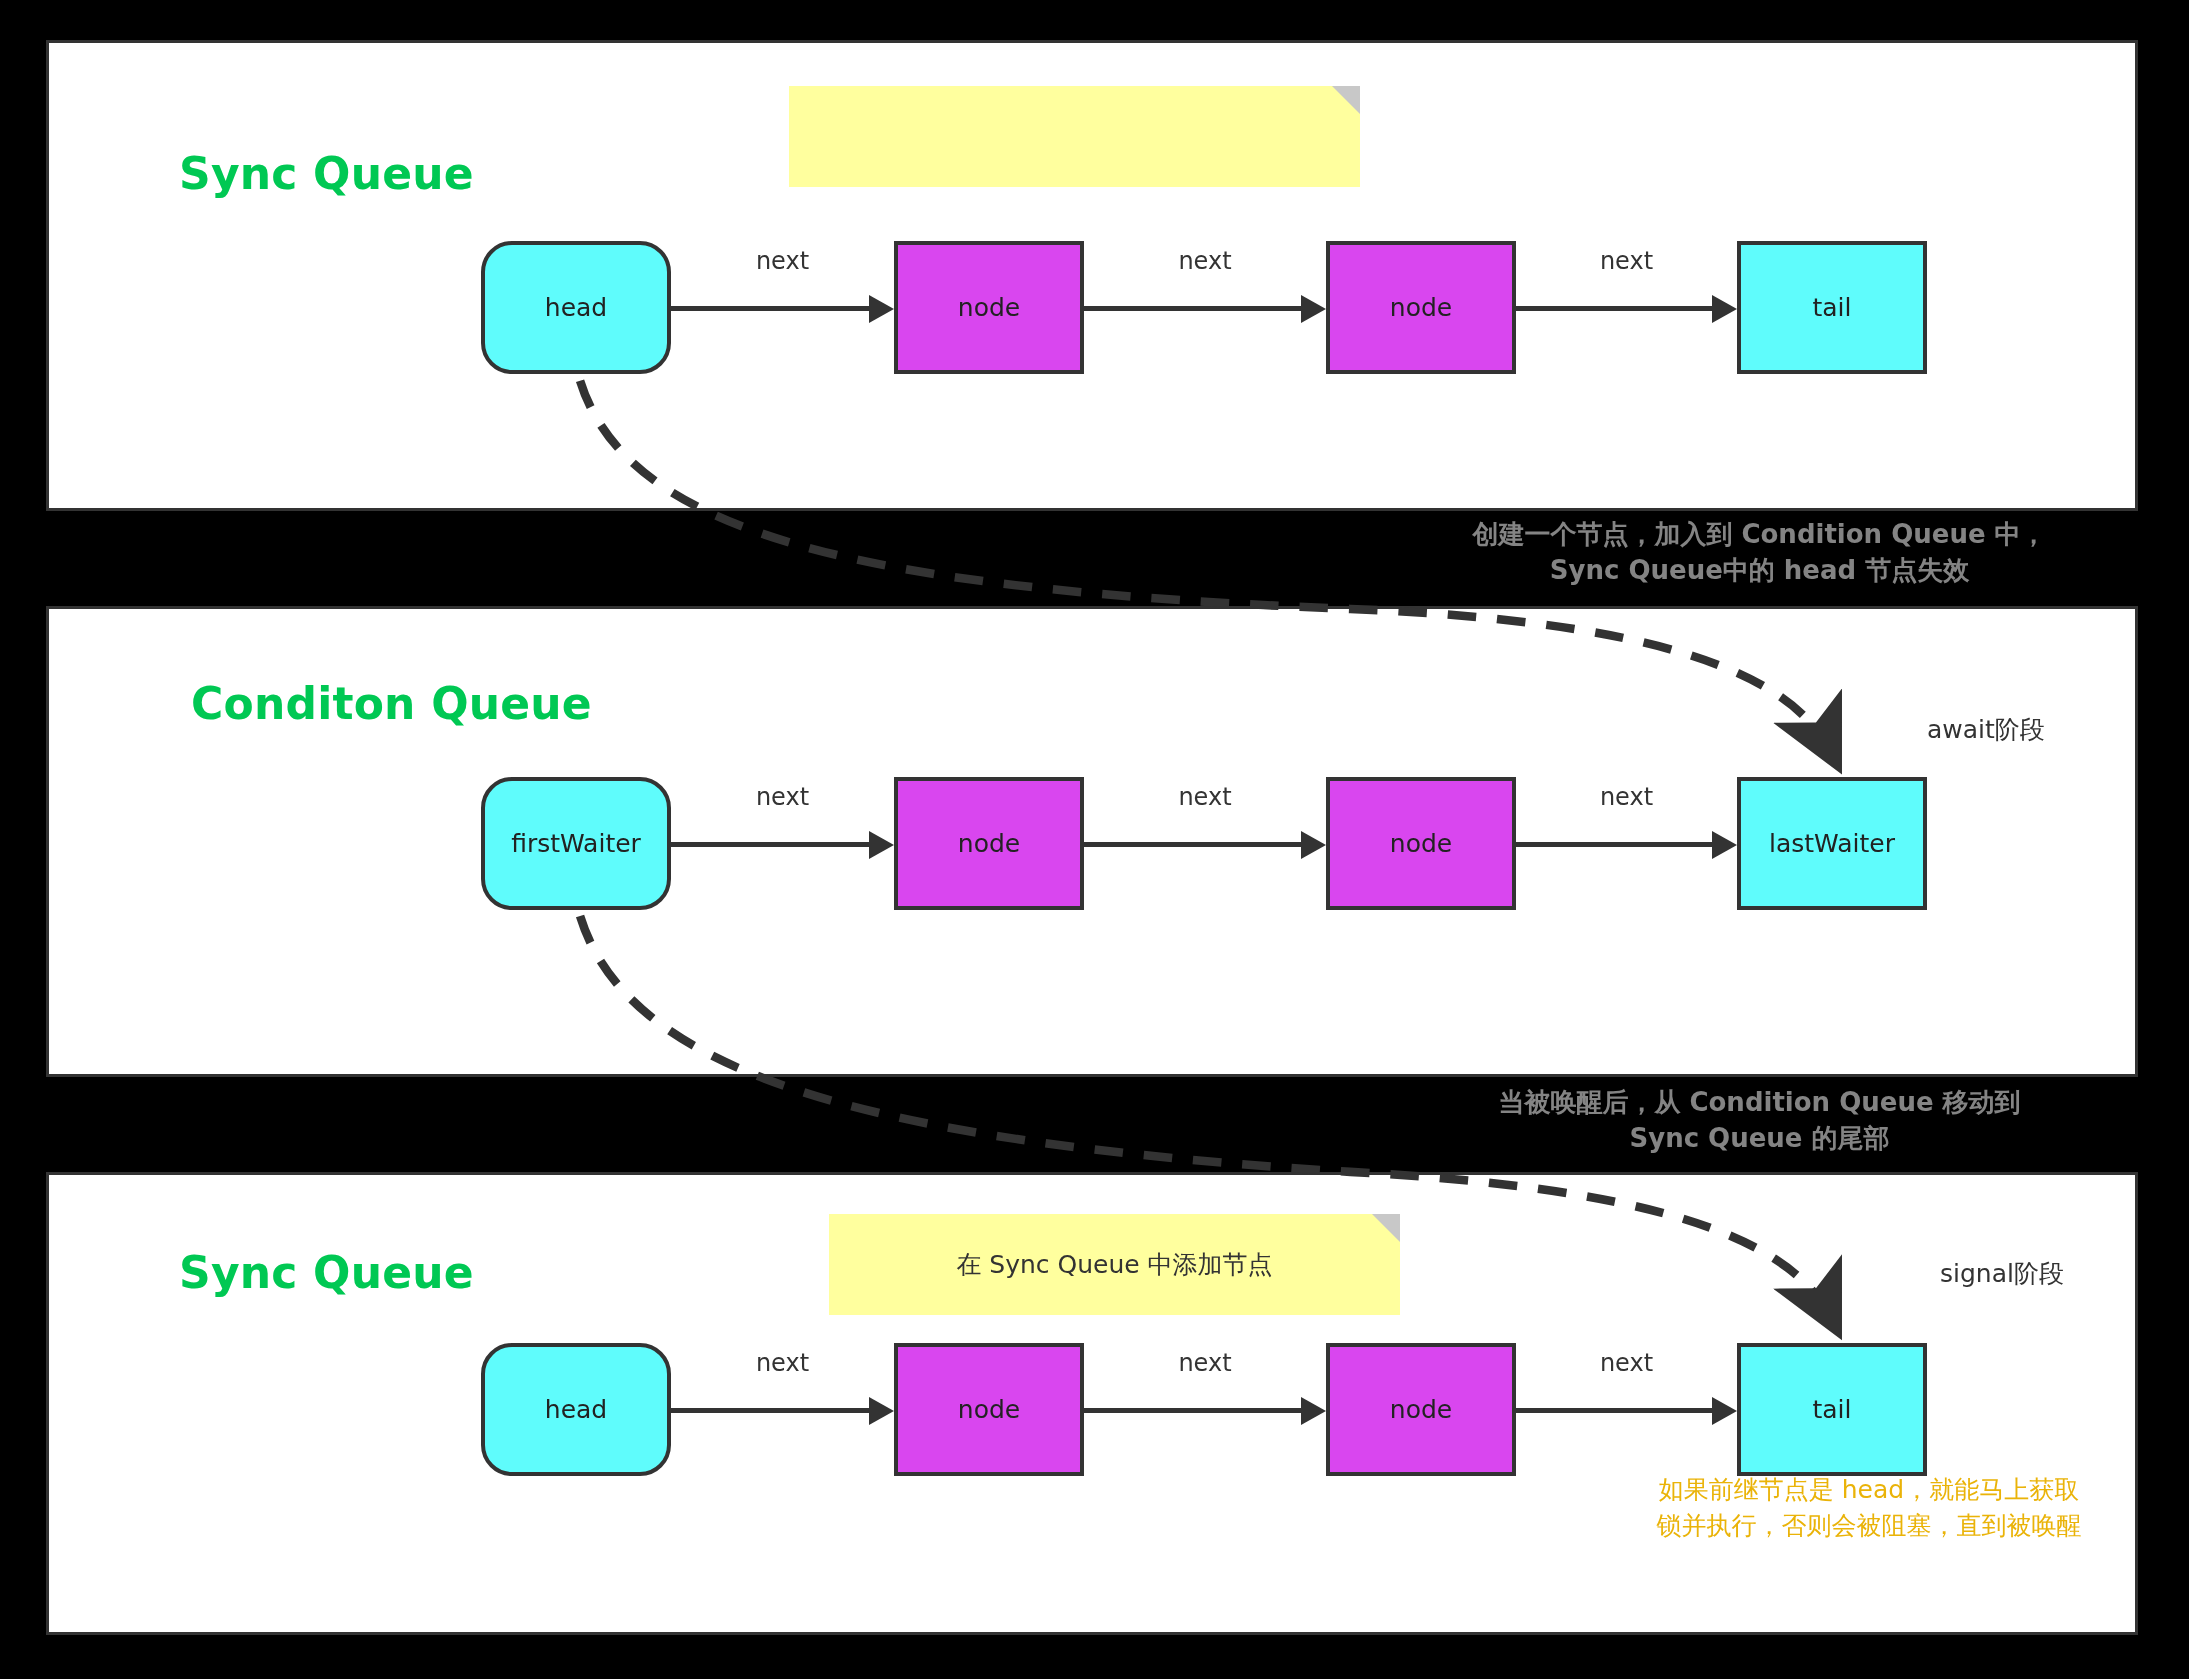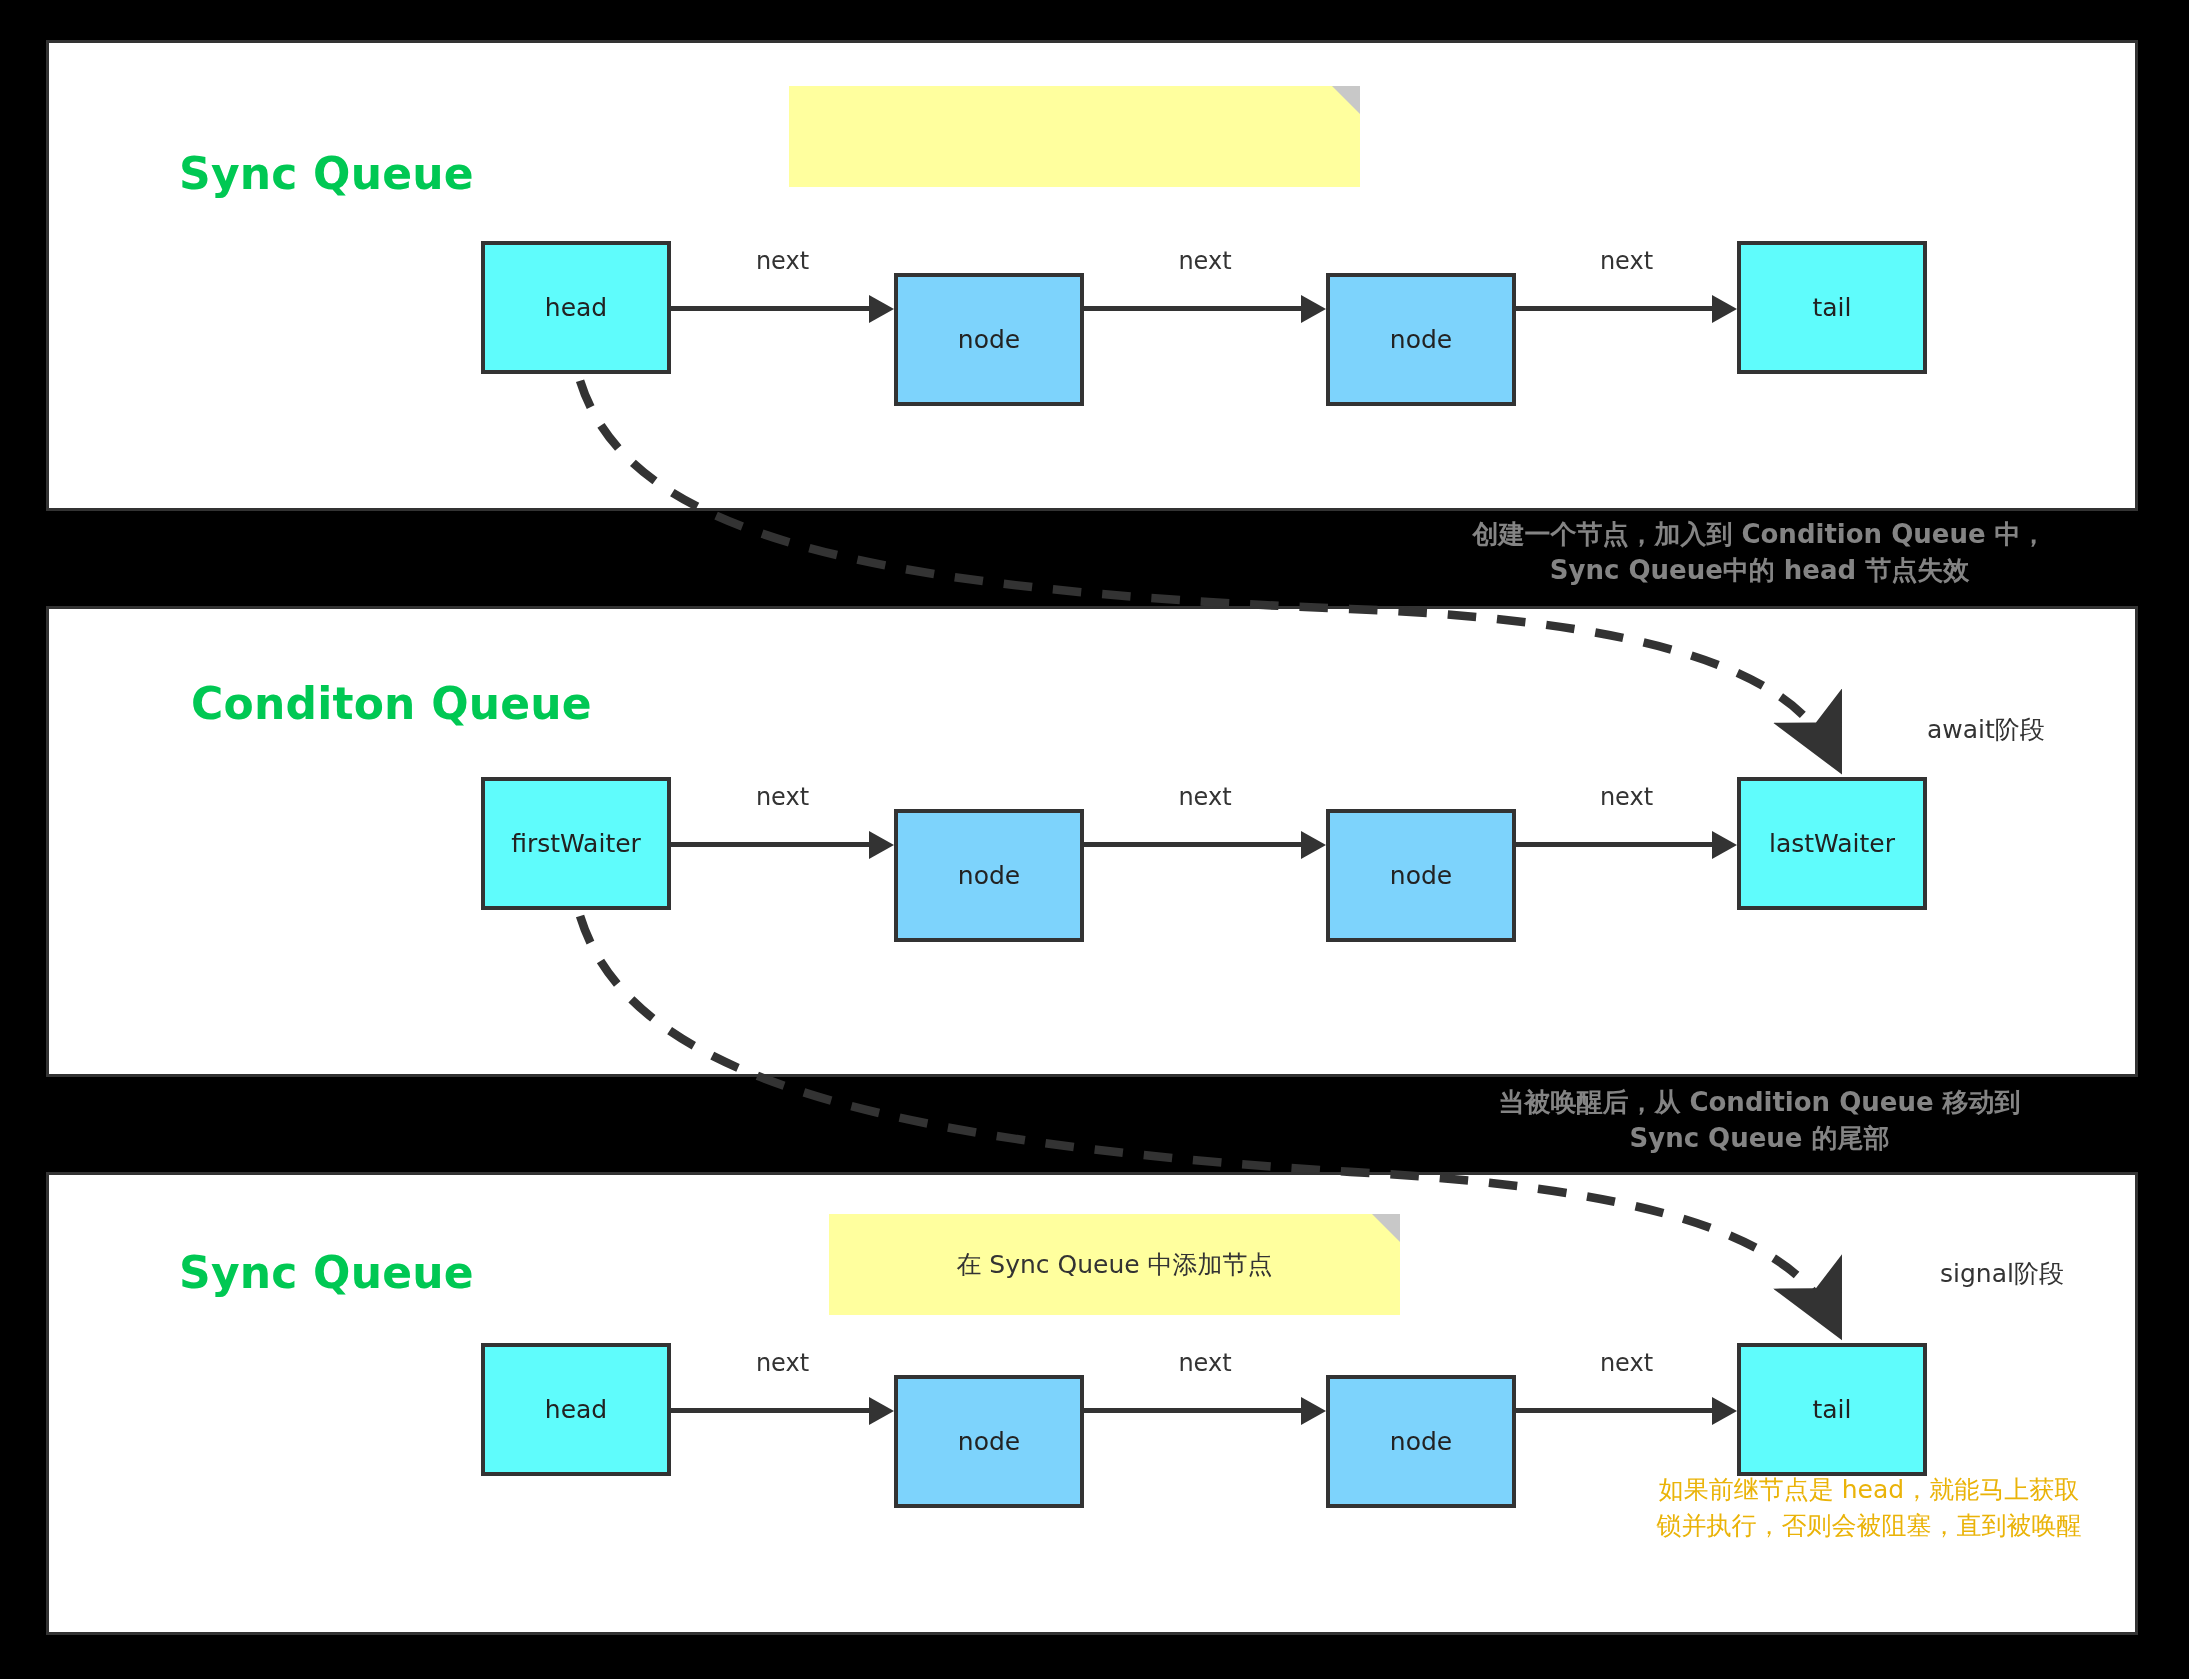--- a/index.html
+++ b/index.html
@@ -87,29 +87,29 @@
     height: 133px;
     border: 4.8px solid #333333;
     box-sizing: border-box;
     display: flex;
     align-items: center;
     justify-content: center;
     font-size: 25px;
     color: #222222;
   }
   .node-box.cyan  { background: #5ffcfc; }
-  .node-box.green { background: #7dd3fc; margin-top: 32px; }
+  .node-box.green { background: #d946ef; }
 
   
   .row1 { top: 241px; }
   .row2 { top: 777px; }
   .row3 { top: 1343px; }
 
   
-  .col1 { left: 481px;  }
+  .col1 { left: 481px; border-radius: 31px;  }
   .col2 { left: 894px;  }
   .col3 { left: 1326px; }
   .col4 { left: 1737px; }
 
   
   .connector {
     position: absolute;
     height: 32px;
   }
   .connector .line {

